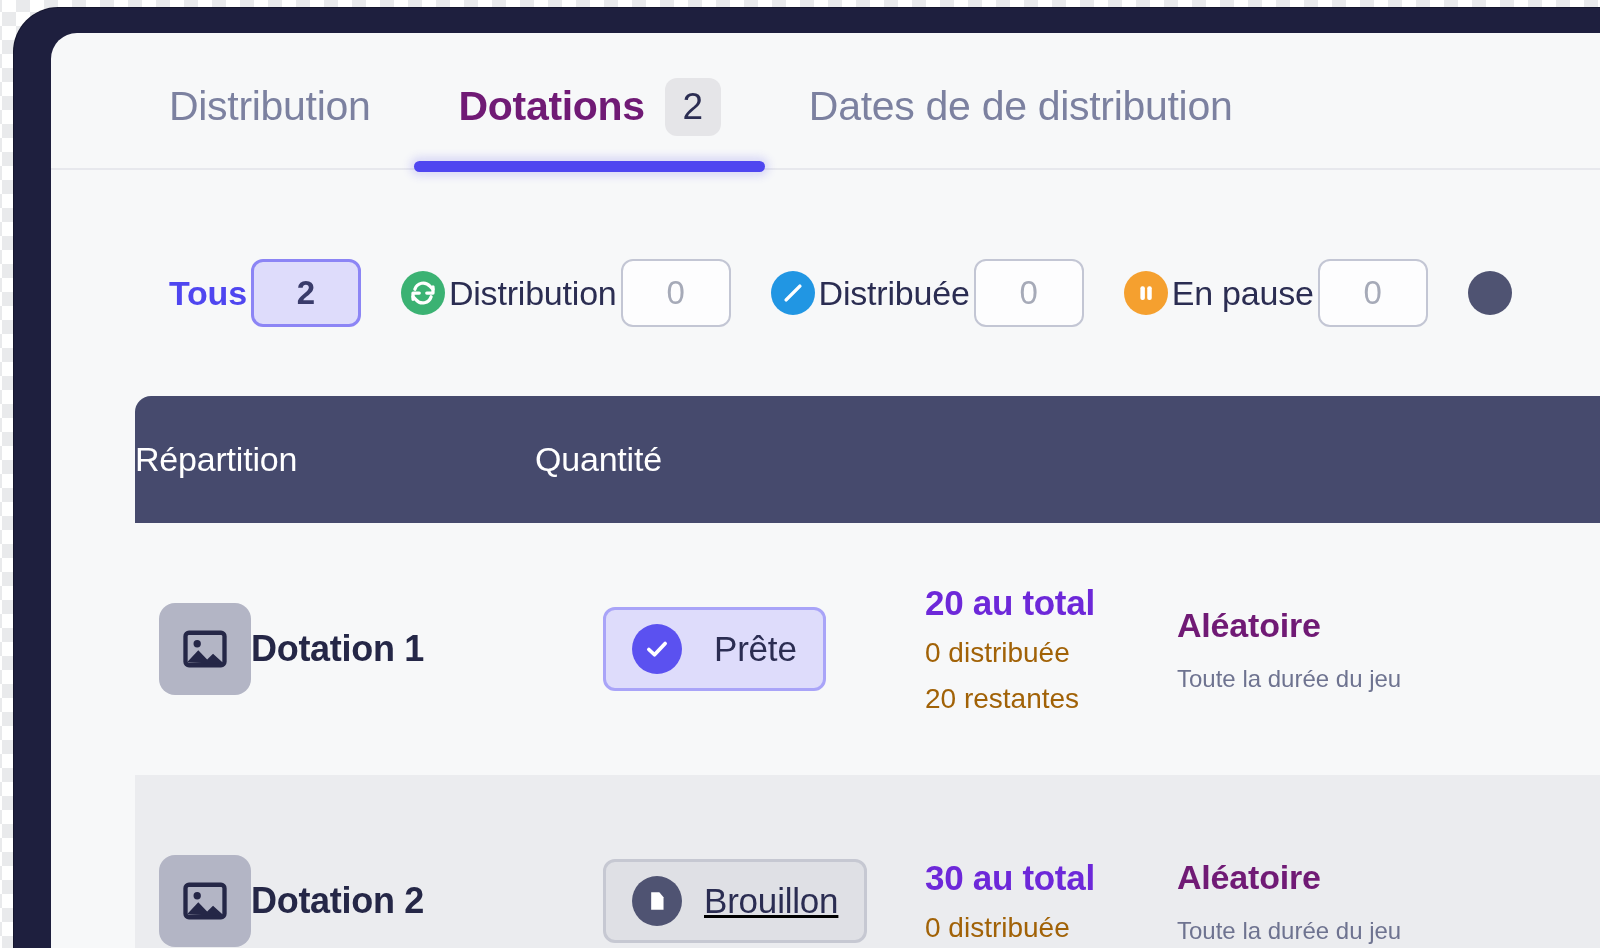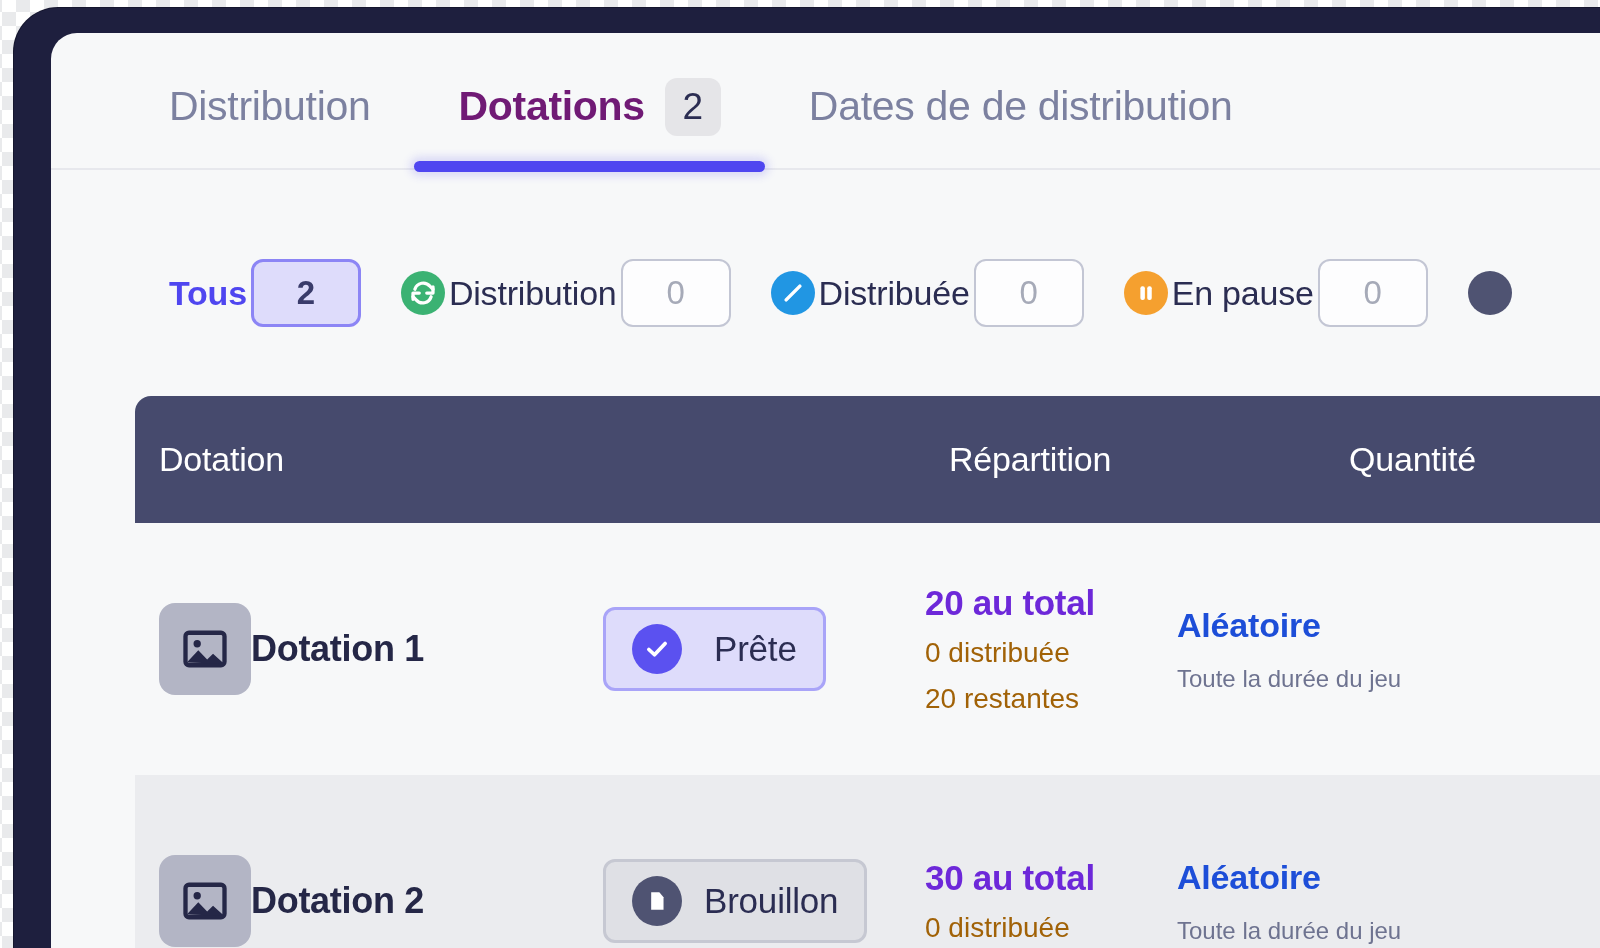--- a/index.html
+++ b/index.html
@@ -224,20 +224,21 @@
     cursor: pointer;
   }
   .status.ready {
     background: #dedcfb;
     border: 3px solid #a9a4f8;
     gap: 32px;
   }
   .status.draft {
     background: #dfe0e5;
     border: 3px solid #c6c8d2;
+    text-decoration: underline;
   }
   .status-ic {
     width: 50px;
     height: 50px;
     border-radius: 50%;
     display: inline-flex;
     align-items: center;
     justify-content: center;
     flex: 0 0 auto;
   }
@@ -259,21 +260,21 @@
   .qty-sub {
     font-size: 28px;
     color: #a16207;
     margin-top: 14px;
     white-space: nowrap;
   }
 
   .rep-title {
     font-size: 34px;
     font-weight: bold;
-    color: #1d4ed8;
+    color: #701a75;
     letter-spacing: -0.2px;
     white-space: nowrap;
   }
   .rep-sub {
     font-size: 24px;
     color: #6e7390;
     margin-top: 20px;
     white-space: nowrap;
   }
 </style>
@@ -351,21 +352,20 @@
           
         </span>
 
       </div>
 
     </div>
 
     <div class="table">
 
       <div class="thead">
-        <div class="th c-dotation">Dotation</div>
         <div class="th c-repart">Répartition</div>
         <div class="th c-quantite">Quantité</div>
       </div>
 
       <div class="row">
         <div class="cell c-name">
           <span class="thumb">
             <svg width="52" height="52" viewBox="0 0 24 24" fill="none" stroke="#252747" stroke-width="2" stroke-linejoin="round">
               <rect x="3" y="4.5" width="18" height="15" rx="1.6"></rect>
               <circle cx="8.4" cy="9.6" r="1.7" fill="#252747" stroke="none"></circle>

